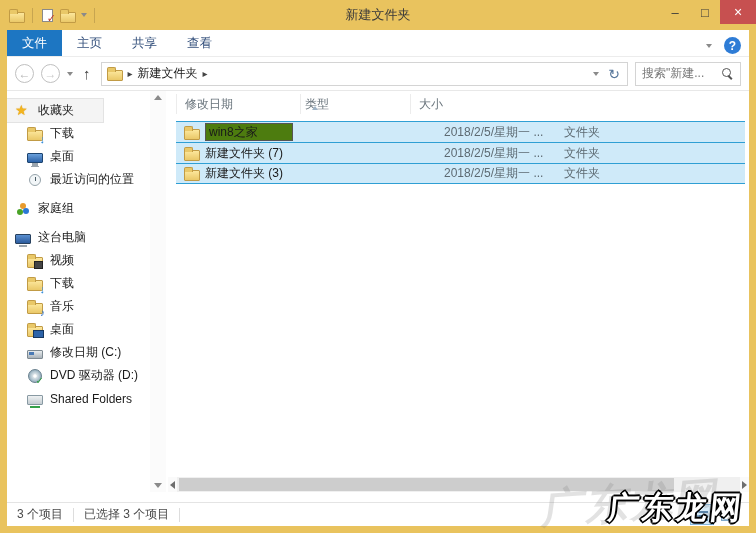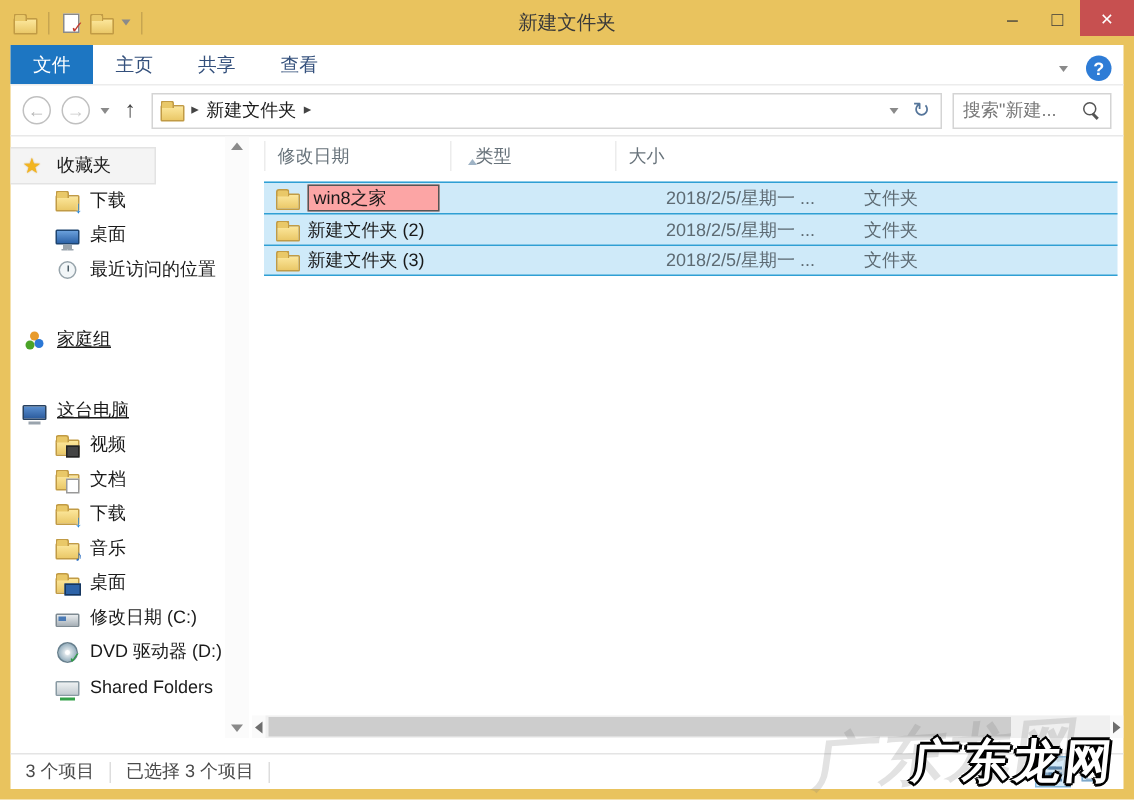--- a/index.html
+++ b/index.html
@@ -47,44 +47,44 @@
   .tri-down.small { border-left-width:3px; border-right-width:3px; border-top-width:4px; }
   .tri-up { width:0; height:0; border-left:4px solid transparent; border-right:4px solid transparent; border-bottom:5px solid #8a8a8a; }
   .tri-left { width:0; height:0; border-top:4px solid transparent; border-bottom:4px solid transparent; border-right:5px solid #6e6e6e; }
   .tri-right { width:0; height:0; border-top:4px solid transparent; border-bottom:4px solid transparent; border-left:5px solid #6e6e6e; }
   .help-icon { width:17px; height:17px; border-radius:50%; background:#2e7cd6; color:#fff; font-size:12px; font-weight:bold; display:flex; align-items:center; justify-content:center; }
 
   
   .main { flex:1; display:flex; overflow:hidden; position:relative; }
   .sidebar { width:143px; padding-top:8px; }
   .side-item { display:flex; align-items:center; gap:7px; height:23px; padding-left:8px; white-space:nowrap; }
-  .side-item.lv1 { padding-left:30px; }
-  .side-item.gap { margin-top:24px;text-decoration:underline; }
+  .side-item.lv1 { padding-left:20px; }
+  .side-item.gap { margin-top:6px; }
   .side-item.hl { background:#f4f4f4; box-shadow:0 0 0 1px #e3e3e3; width:96px; }
   .side-scroll { width:16px; background:#fbfbfb; display:flex; flex-direction:column; justify-content:space-between; align-items:center; padding:4px 0; }
 
   
   .filearea { flex:1; display:flex; flex-direction:column; position:relative; padding-left:2px; }
   .cols { display:flex; }
   .c-name { width:260px; padding-left:8px; display:flex; align-items:center; gap:5px; }
   .c-date { width:124px; padding-left:8px; }
-  .c-type { width:110px; padding-left:16px; }
+  .c-type { width:110px; padding-left:4px; }
   .c-size { flex:1; padding-left:8px;font-family:Liberation Mono, monospace; }
   .list-header { height:26px; align-items:center; color:#68737b; margin:0 4px 4px 8px; position:relative; }
   .list-header .c-name { padding-left:10px; }
   .list-header .c-date, .list-header .c-type, .list-header .c-size { border-left:1px solid #ececec; height:20px; display:flex; align-items:center; }
   .sort-arrow { position:absolute; left:136px; top:1px; }
   .sort-arrow .tri-up { border-left-width:3px; border-right-width:3px; border-bottom-width:4px; border-bottom-color:#9fb3c5; }
 
   .rows { margin:0 4px 0 8px; }
   .row { height:21px; align-items:center; background:#cfeaf9; border-top:1px solid #2f9fd4; }
   .row:last-child { border-bottom:1px solid #2f9fd4; }
   .row .c-date, .row .c-type { color:#5d6a72; }
   .fname { white-space:nowrap; }
-  .fname.edit-box { background:#fca5a5; border:1px solid #555; height:18px; line-height:16px; padding:0 18px 0 3px; min-width:88px; }
+  .fname.edit-box { background:#4d7c0f; border:1px solid #555; height:18px; line-height:16px; padding:0 18px 0 3px; min-width:88px; }
 
   
   .hscroll { margin-top:auto; height:15px; display:flex; align-items:center; background:#fafafa; padding:0 2px; gap:2px; }
   .hscroll .track { flex:1; height:15px; background:#f0f0f0; position:relative; }
   .hscroll .thumb { position:absolute; left:2px; top:1px; bottom:1px; width:88%; background:#cdcdcd; }
 
   
   .statusbar { height:24px; border-top:1px solid #e4e4e4; display:flex; align-items:center; padding:0 10px; gap:10px; color:#4a4a4a;margin-top:10px; }
   .sb-sep { width:1px; height:14px; background:#ddd; }
   .view-btns { margin-left:auto; display:flex; gap:4px; }
@@ -245,24 +245,20 @@
         </div>
         <div class="side-item gap">
           <span class="ic computer-icon"></span>
           <span>这台电脑</span>
         </div>
         <div class="side-item lv1">
           <span class="ic folder-video-icon"></span>
           <span>视频</span>
         </div>
         <div class="side-item lv1">
-          <span class="ic folder-doc-icon"></span>
-          <span>文档</span>
-        </div>
-        <div class="side-item lv1">
           <span class="ic folder-download-icon"></span>
           <span>下载</span>
         </div>
         <div class="side-item lv1">
           <span class="ic folder-music-icon"></span>
           <span>音乐</span>
         </div>
         <div class="side-item lv1">
           <span class="ic folder-desktop-icon"></span>
           <span>桌面</span>
@@ -302,21 +298,21 @@
               <span class="ic folder-icon"></span>
               <span class="fname edit-box">win8之家</span>
             </div>
             <div class="c-date">2018/2/5/星期一 ...</div>
             <div class="c-type">文件夹</div>
             <div class="c-size"></div>
           </div>
           <div class="cols row">
             <div class="c-name">
               <span class="ic folder-icon"></span>
-              <span class="fname">新建文件夹 (2)</span>
+              <span class="fname">新建文件夹 (7)</span>
             </div>
             <div class="c-date">2018/2/5/星期一 ...</div>
             <div class="c-type">文件夹</div>
             <div class="c-size"></div>
           </div>
           <div class="cols row">
             <div class="c-name">
               <span class="ic folder-icon"></span>
               <span class="fname">新建文件夹 (3)</span>
             </div>

